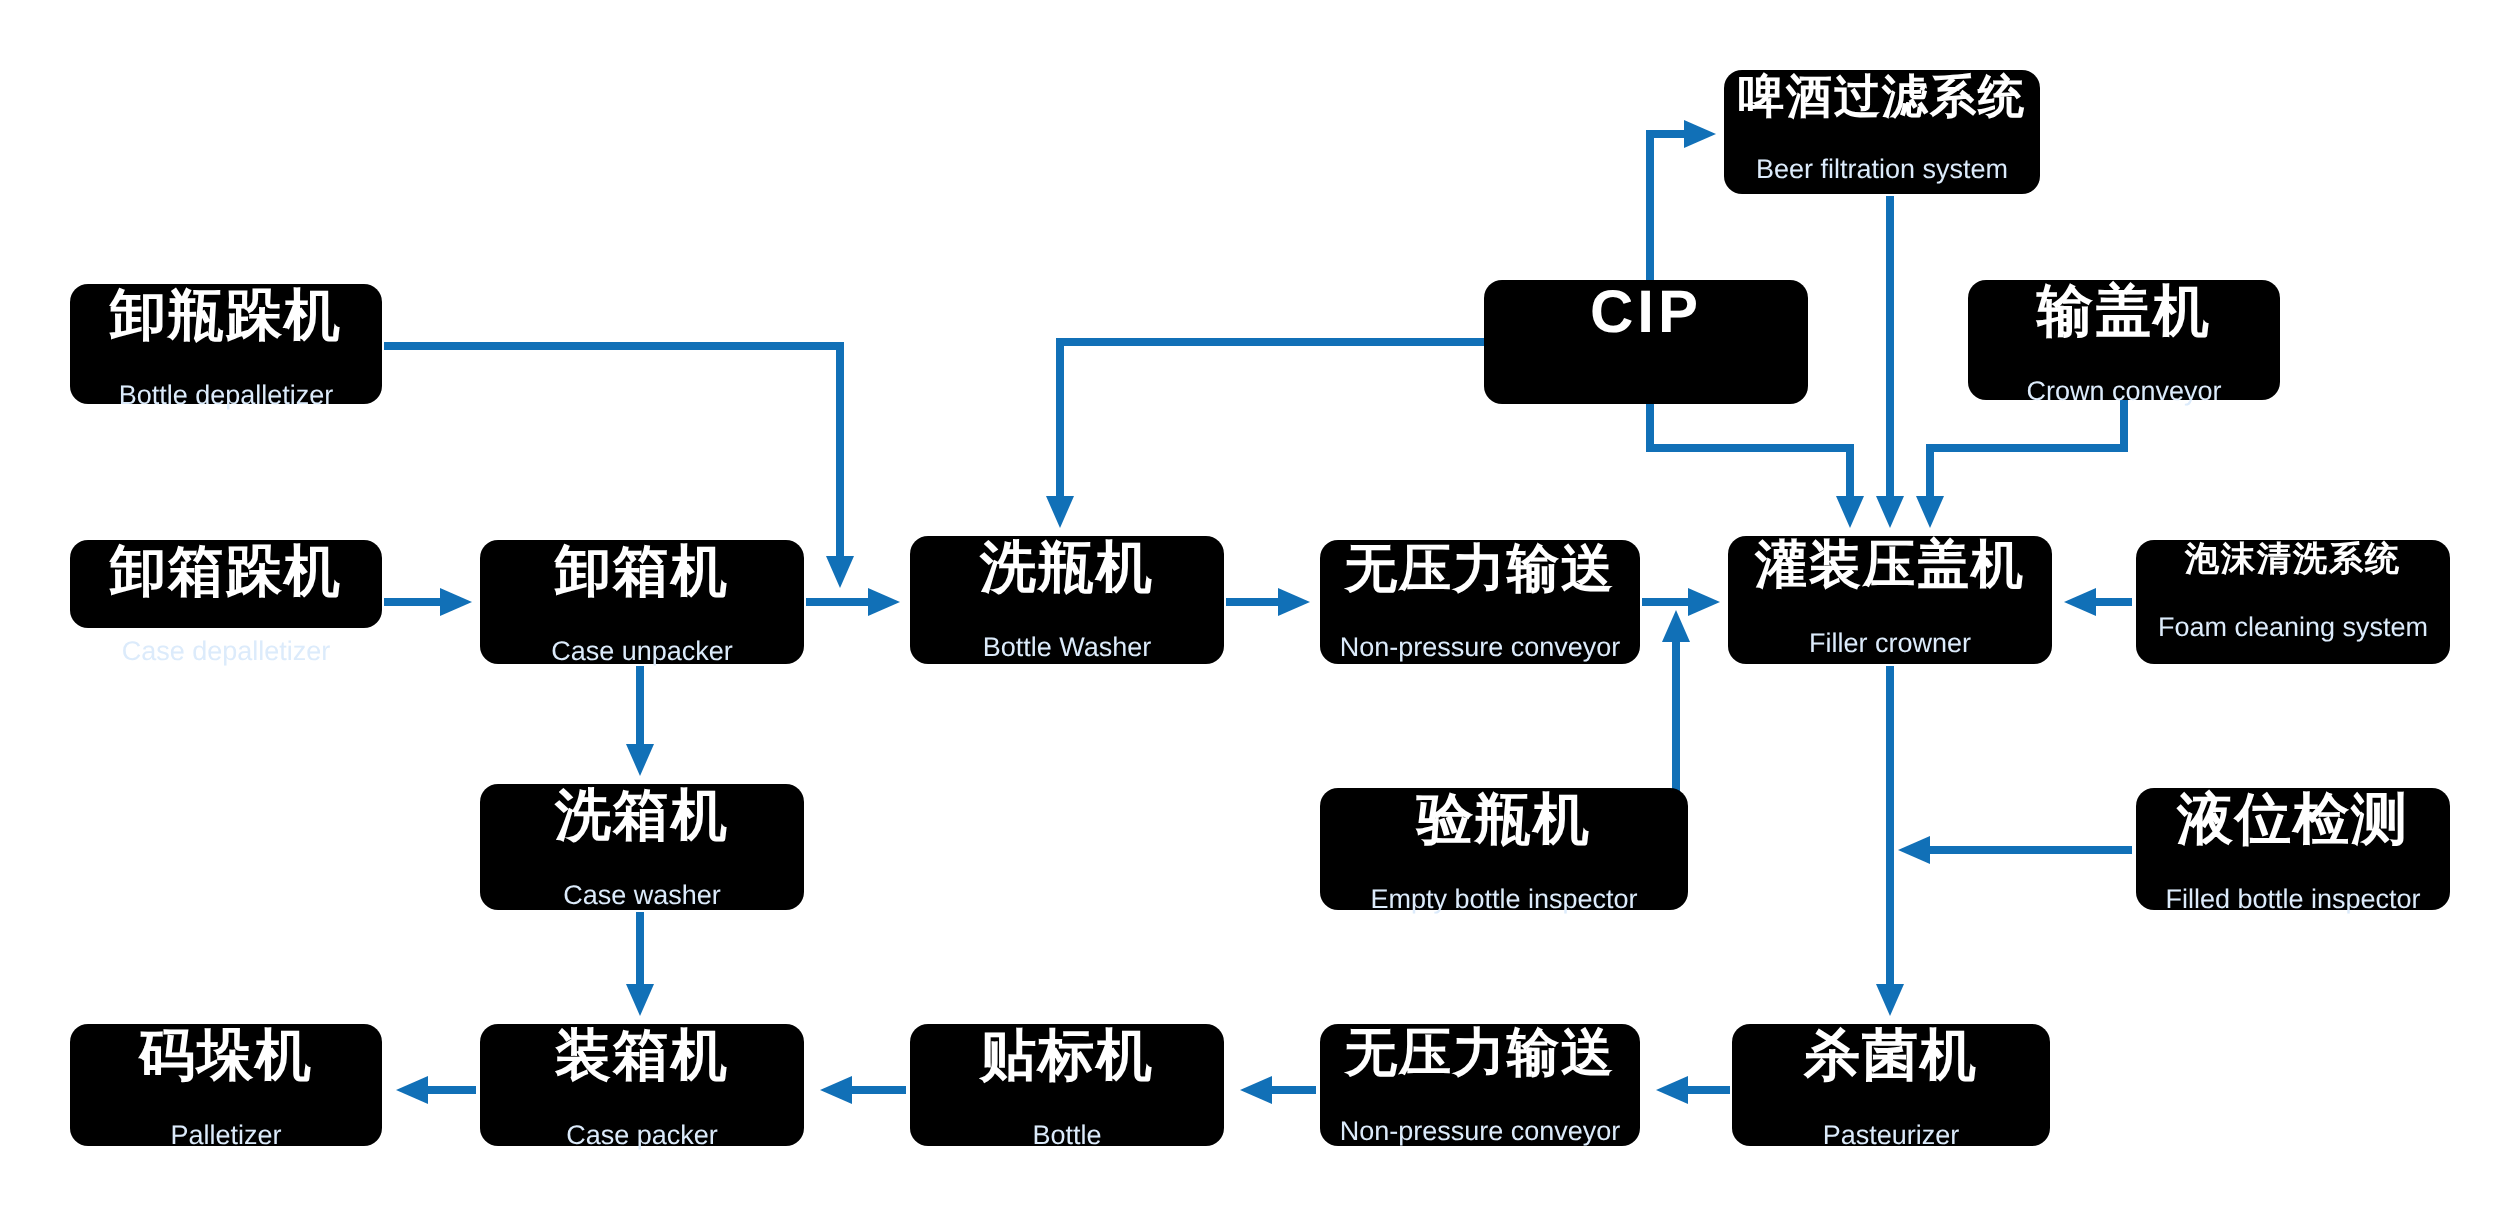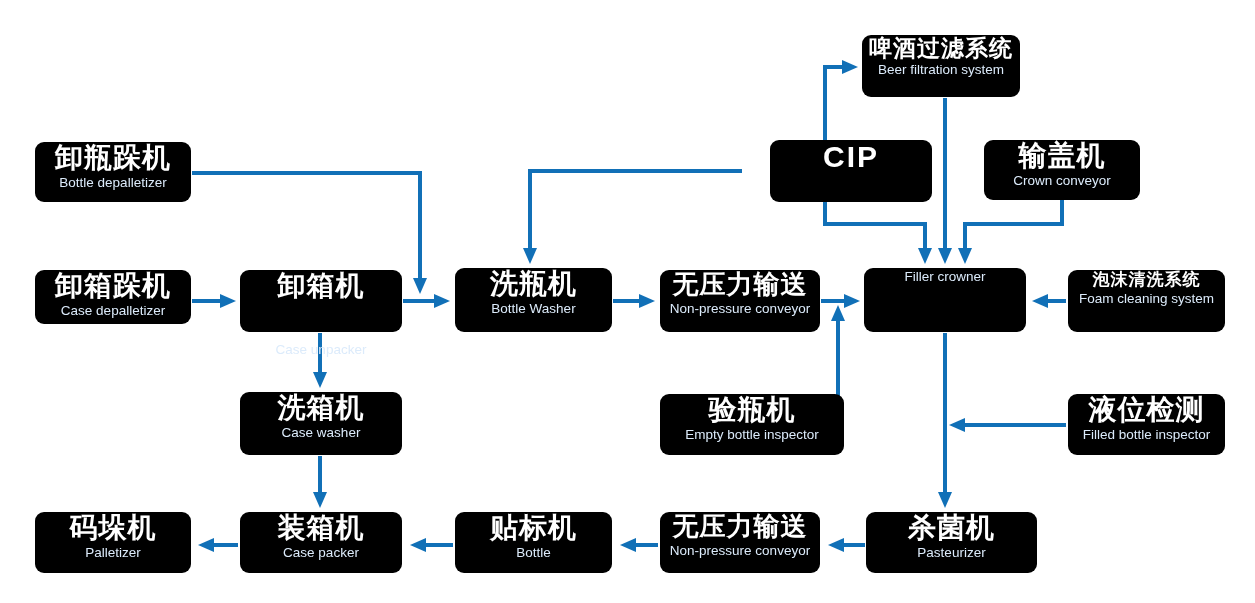--- a/index.html
+++ b/index.html
@@ -32,21 +32,21 @@
     font-weight: 700;
     color: #ffffff;
     white-space: nowrap;
     letter-spacing: 1px;
   }
   .node .en {
     font-size: 13.5px;
     font-weight: 400;
     color: #dcebfb;
     white-space: nowrap;
-    margin-top: 1px;
+    margin-top: 16px;
   }
   .node.cip-node .zh {
     font-size: 30px;
     letter-spacing: 2px;
   }
 </style>
 </head>
 <body>
 
 <div class="stage">
@@ -81,44 +81,45 @@
   </svg>
   <div id="node-layer">
       <div class="node" style="left: 862px; top: 35px; width: 158px; height: 62px;">
         <div class="zh" style="font-size: 23px;">啤酒过滤系统</div>
         <div class="en">Beer filtration system</div>
       </div>
       <div class="node" style="left: 35px; top: 142px; width: 156px; height: 60px;">
         <div class="zh" style="font-size: 28px;">卸瓶跺机</div>
         <div class="en">Bottle depalletizer</div>
       </div>
-      <div class="node cip-node" style="left: 742px; top: 140px; width: 162px; height: 62px; margin-left: 28px;">
+      <div class="node cip-node" style="left: 742px; top: 140px; width: 162px; height: 62px;">
         <div class="zh" style="font-size: 30px;">CIP</div>
       </div>
       <div class="node" style="left: 984px; top: 140px; width: 156px; height: 60px;">
         <div class="zh" style="font-size: 28px;">输盖机</div>
         <div class="en">Crown conveyor</div>
       </div>
-      <div class="node" style="left: 35px; top: 270px; width: 156px; height: 54px;">
+      <div class="node" style="left: 35px; top: 270px; width: 156px; height: 44px;">
         <div class="zh" style="font-size: 28px;">卸箱跺机</div>
         <div class="en">Case  depalletizer</div>
       </div>
-      <div class="node" style="left: 240px; top: 270px; width: 162px; height: 62px; gap: 39px;">
+      <div class="node" style="left: 240px; top: 270px; width: 162px; height: 62px;">
         <div class="zh" style="font-size: 28px;">卸箱机</div>
         <div class="en">Case unpacker</div>
       </div>
       <div class="node" style="left: 455px; top: 268px; width: 157px; height: 64px;">
         <div class="zh" style="font-size: 28px;">洗瓶机</div>
         <div class="en">Bottle Washer</div>
       </div>
       <div class="node" style="left: 660px; top: 270px; width: 160px; height: 62px;">
         <div class="zh" style="font-size: 26px;">无压力输送</div>
         <div class="en">Non-pressure conveyor</div>
       </div>
       <div class="node" style="left: 864px; top: 268px; width: 162px; height: 64px;">
+        <div class="zh" style="font-size: 26px;">灌装压盖机</div>
         <div class="en">Filler  crowner</div>
       </div>
       <div class="node" style="left: 1068px; top: 270px; width: 157px; height: 62px;">
         <div class="zh" style="font-size: 17px;">泡沫清洗系统</div>
         <div class="en">Foam cleaning system</div>
       </div>
       <div class="node" style="left: 240px; top: 392px; width: 162px; height: 63px;">
         <div class="zh" style="font-size: 28px;">洗箱机</div>
         <div class="en">Case washer</div>
       </div>
@@ -139,18 +140,18 @@
         <div class="en">Case packer</div>
       </div>
       <div class="node" style="left: 455px; top: 512px; width: 157px; height: 61px;">
         <div class="zh" style="font-size: 28px;">贴标机</div>
         <div class="en">Bottle</div>
       </div>
       <div class="node" style="left: 660px; top: 512px; width: 160px; height: 61px;">
         <div class="zh" style="font-size: 26px;">无压力输送</div>
         <div class="en">Non-pressure conveyor</div>
       </div>
-      <div class="node" style="left: 866px; top: 512px; width: 171px; height: 61px;">
+      <div class="node" style="left: 866px; top: 512px; width: 159px; height: 61px;">
         <div class="zh" style="font-size: 28px;">杀菌机</div>
         <div class="en">Pasteurizer</div>
       </div>
     </div>
 </div>
 
 </body></html>

